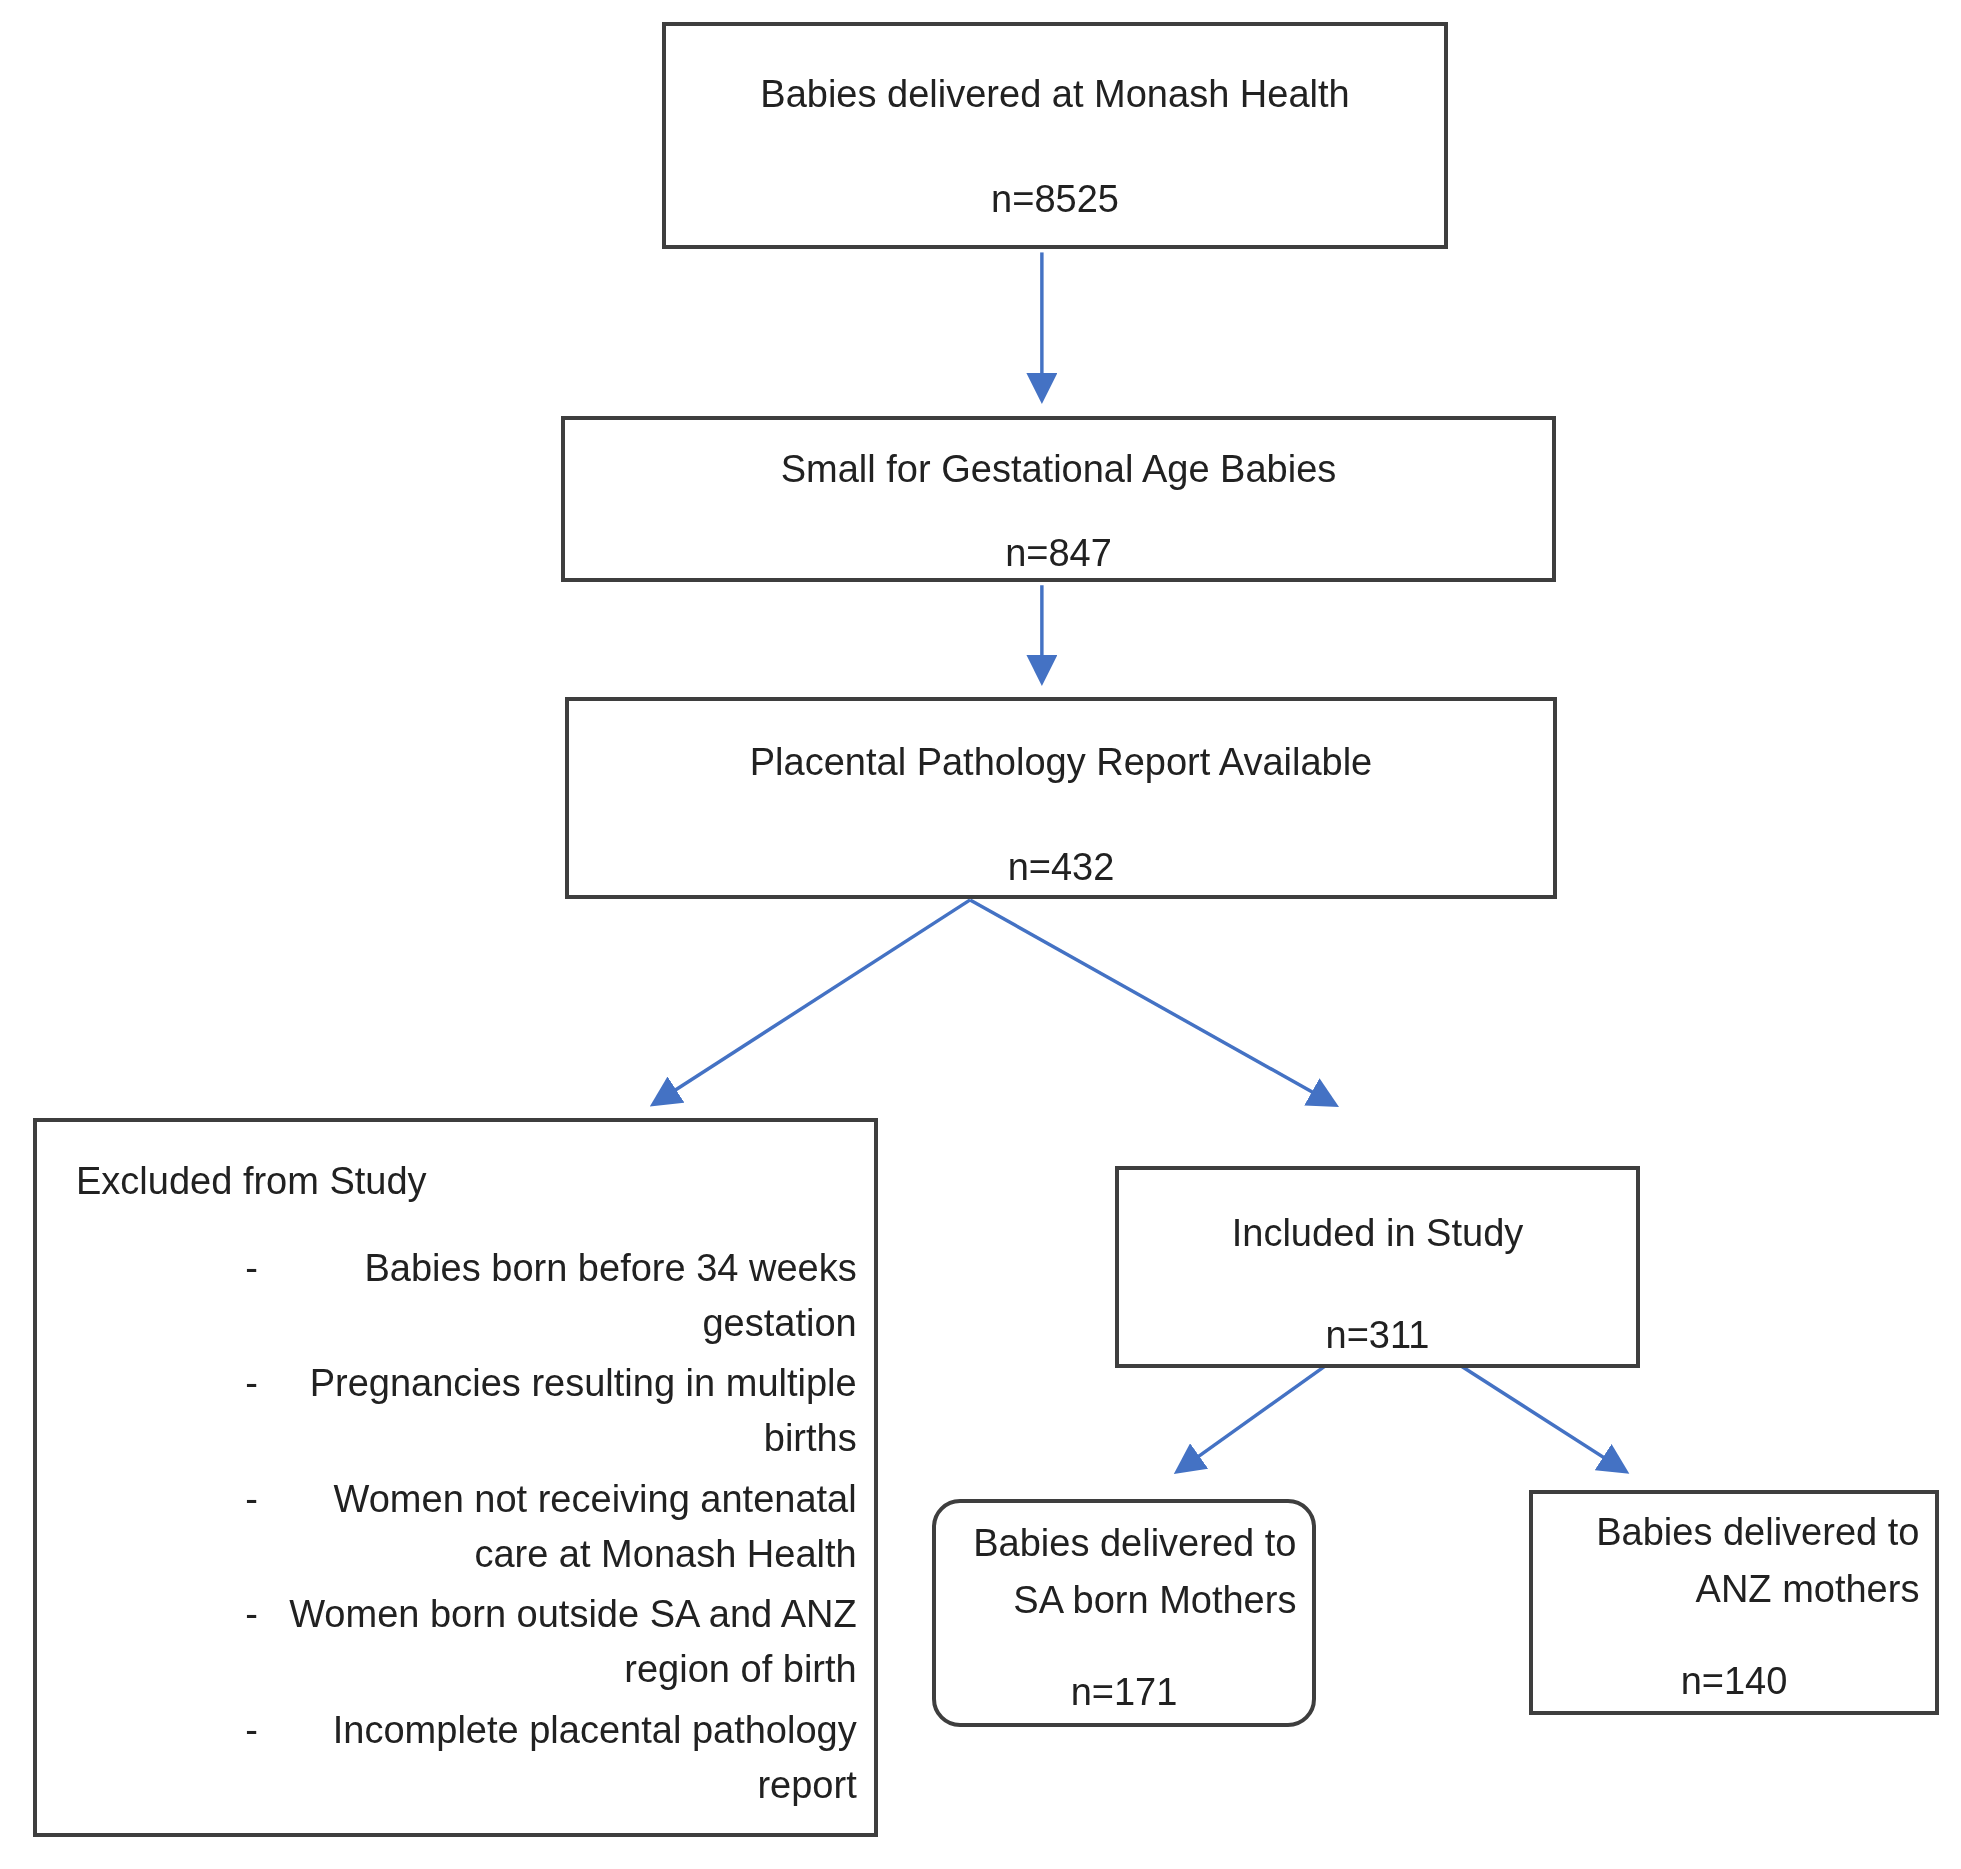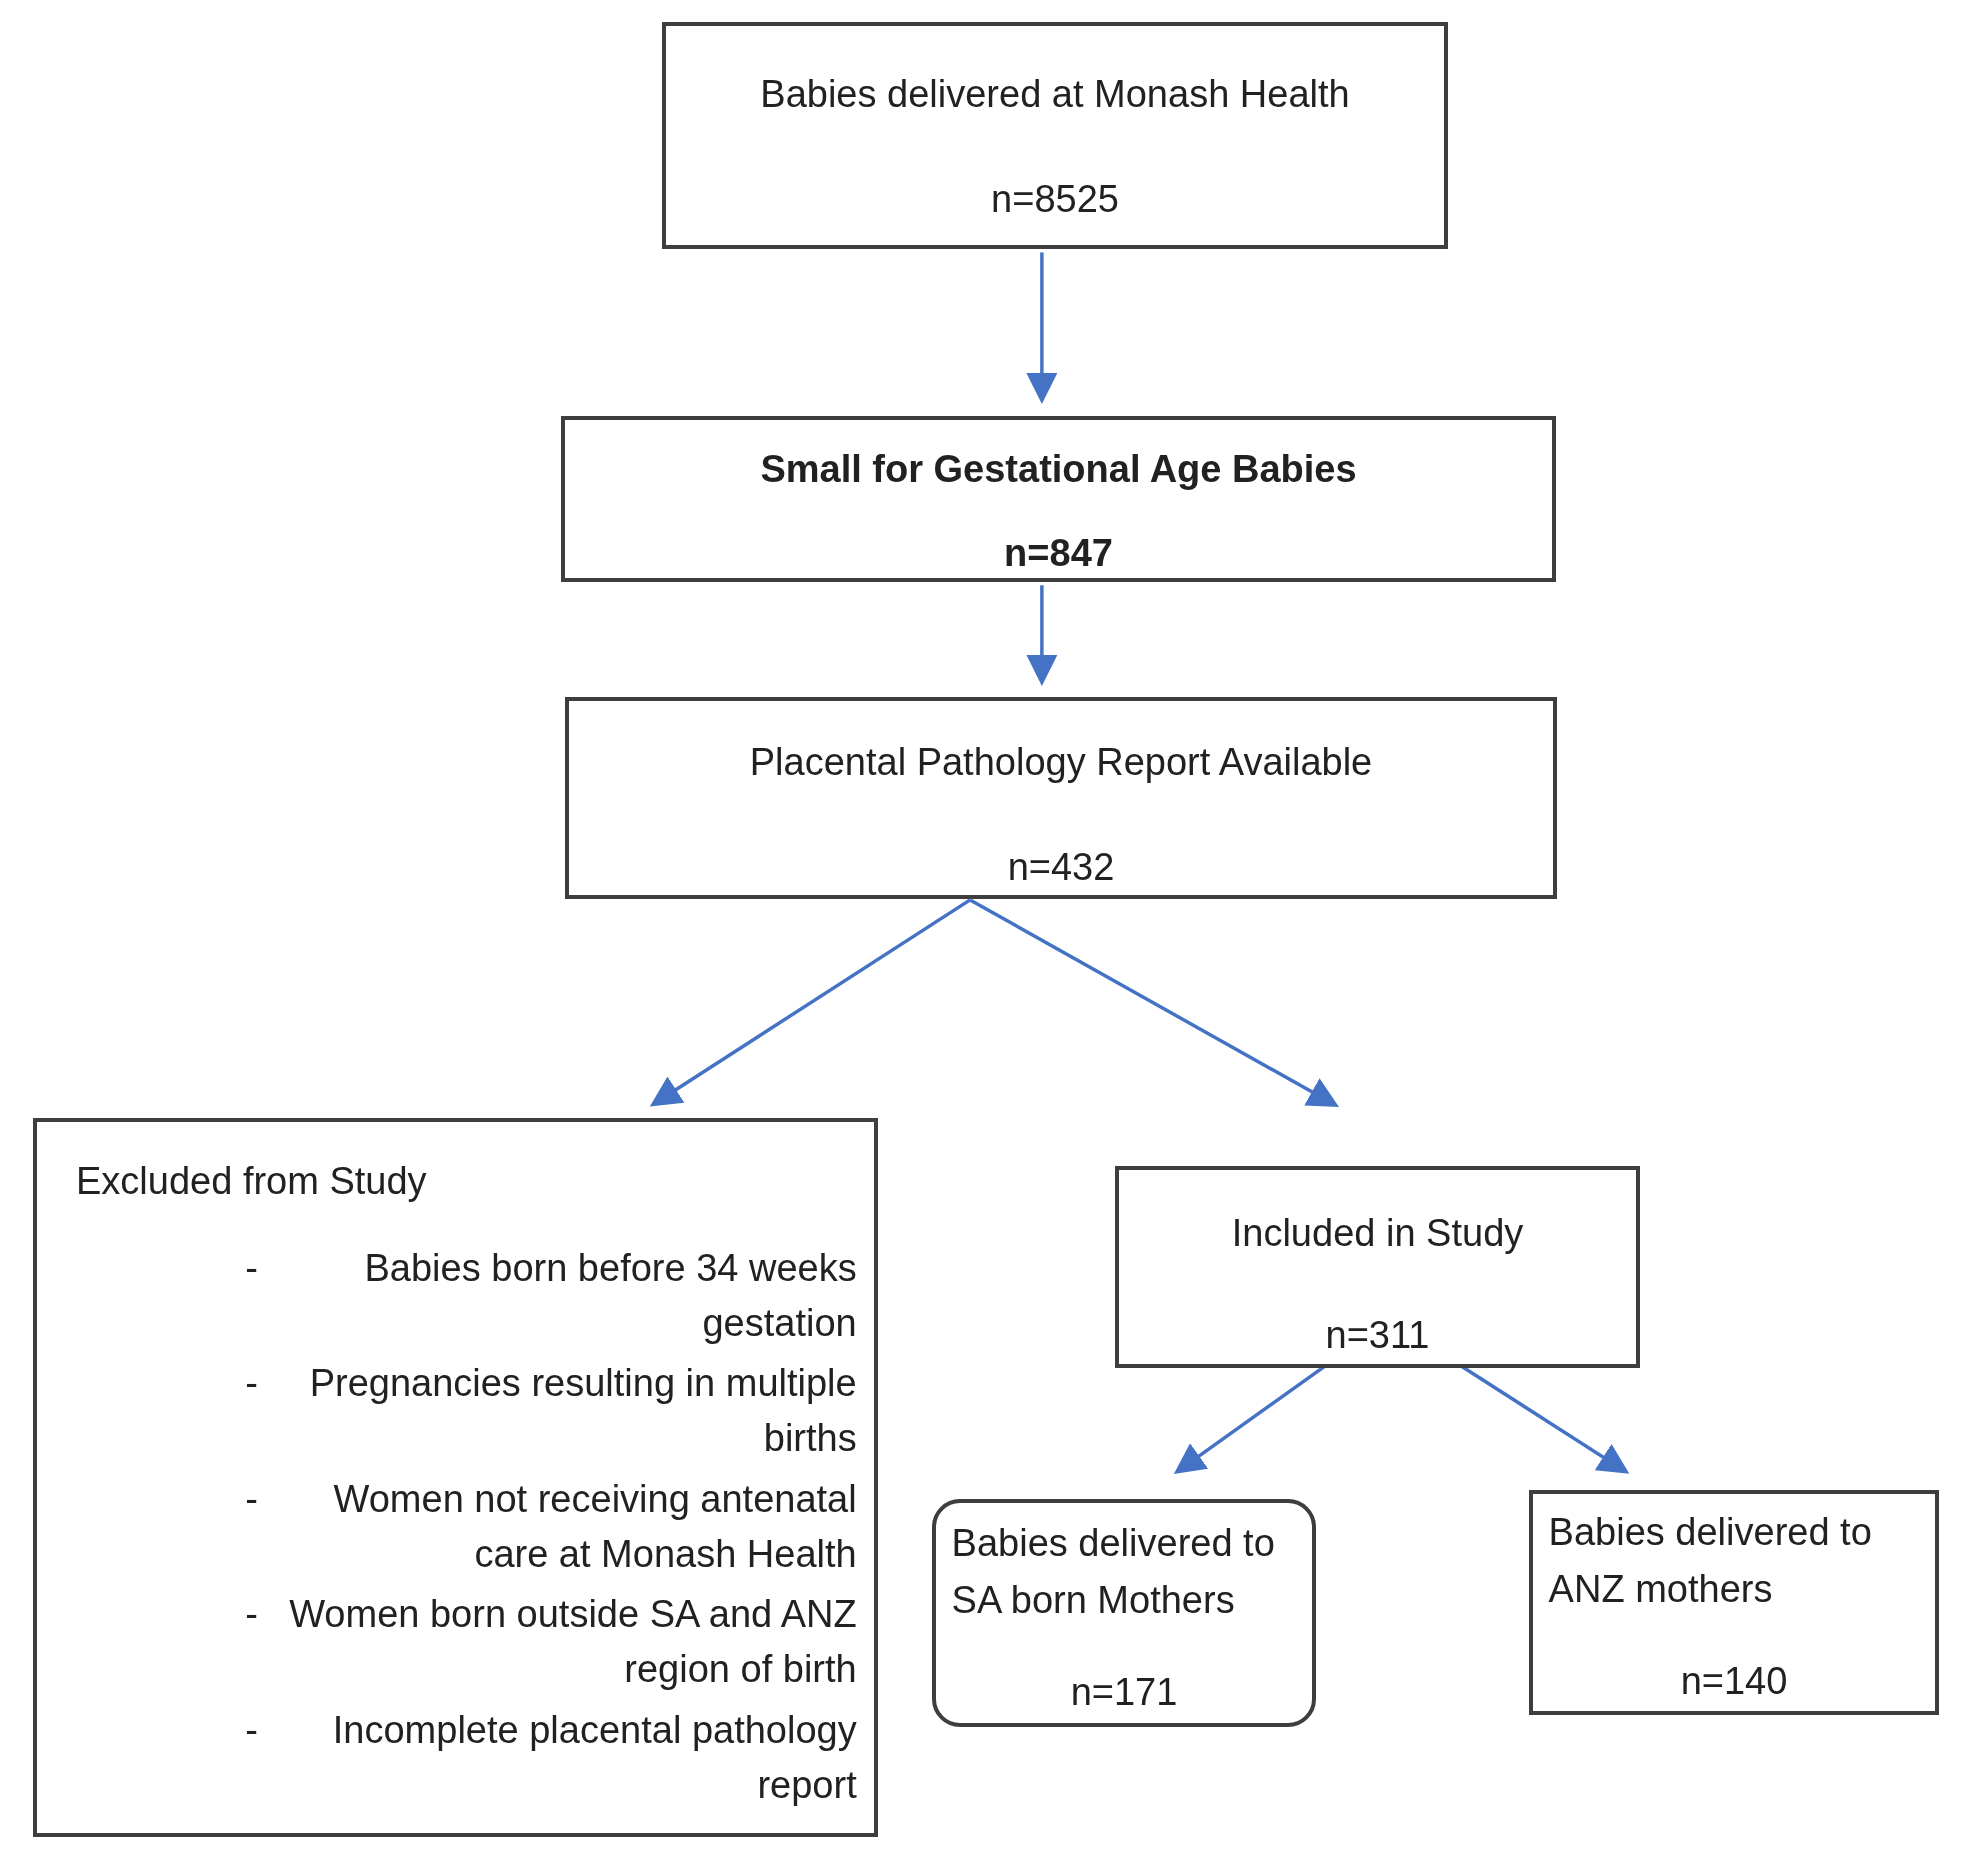--- a/index.html
+++ b/index.html
@@ -12,28 +12,28 @@
     width:1961px;height:1869px;position:relative;
     font-family:"Liberation Sans","DejaVu Sans",sans-serif;
     color:var(--text);
   }
   .canvas{position:absolute;inset:0;background:#ffffff;}
   .arrows{position:absolute;inset:0;width:1961px;height:1869px;pointer-events:none;}
   .arrows line{stroke:var(--arrow);stroke-width:4;}
   .box{
     position:absolute;border:4.3px solid var(--border);background:#ffffff;
     box-sizing:border-box;font-size:38px;line-height:1.5;
-    display:flex;flex-direction:column;align-items:center;text-align:left;
+    display:flex;flex-direction:column;align-items:center;text-align:right;
   }
   .box .title{white-space:normal;}
   .box .count{white-space:nowrap;}
   
   .box-monash{left:662px;top:21.6px;width:786px;height:227px;padding:40px 21px 0 21px;}
   .box-monash .count{margin-top:48px;}
-  .box-sga{left:561px;top:416px;width:995px;height:166px;padding:21px 17.3px 0 17.3px;font-weight:bold;}
+  .box-sga{left:561px;top:416px;width:995px;height:166px;padding:21px 17.3px 0 17.3px;}
   .box-sga .count{margin-top:27px;}
   .box-pathology{left:565px;top:697px;width:992px;height:202px;padding:33px 17.3px 0 17.3px;}
   .box-pathology .count{margin-top:48px;}
   
   .box-included{left:1115px;top:1118px;width:525px;height:202px;padding:35px 17.3px 0 17.3px;margin-top:48px;}
   .box-included .count{margin-top:45px;}
   .box-sa{left:932px;top:1499px;width:384px;height:228px;padding:12px 15.6px 0 15.6px;border-radius:28px;}
   .box-sa .count{margin-top:35px;}
   .box-anz{left:1529px;top:1490px;width:410px;height:225px;padding:10.4px 15.6px 0 15.6px;}
   .box-anz .count{margin-top:35px;}

